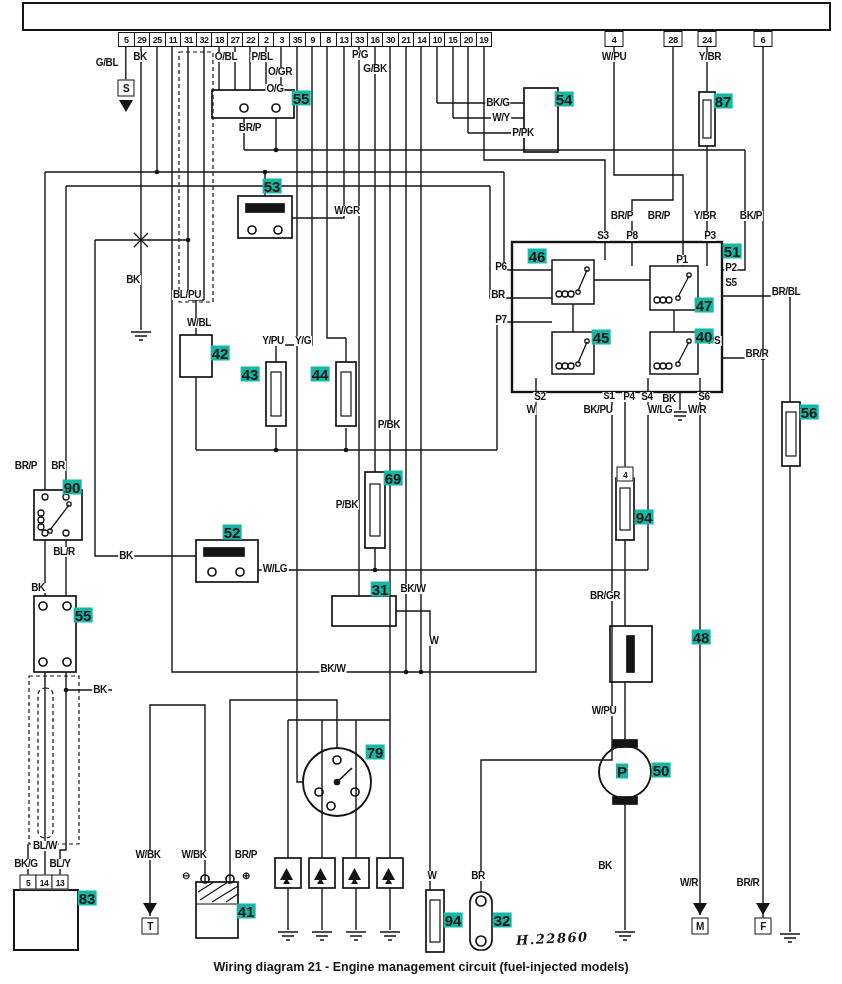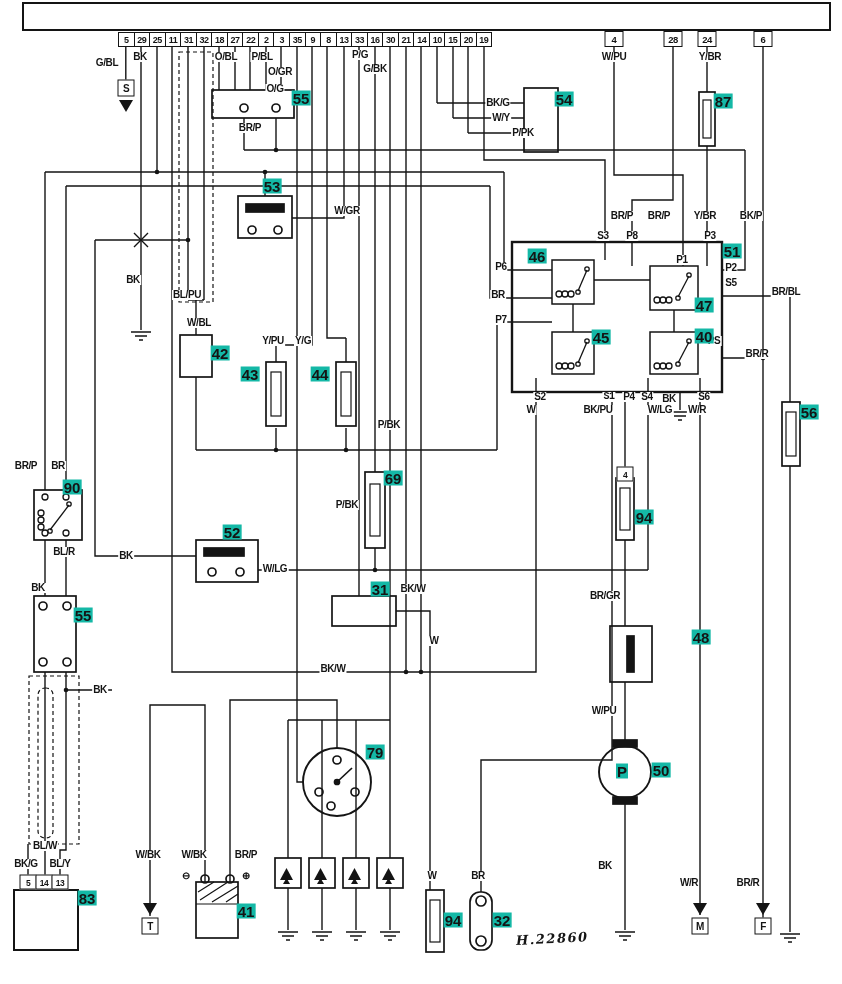--- a/index.html
+++ b/index.html
@@ -401,14 +401,15 @@
       <div class="tbox" style="left: 28px; top: 882px;">5</div>
       <div class="tbox" style="left: 44px; top: 882px;">14</div>
       <div class="tbox" style="left: 60px; top: 882px;">13</div>
       <div class="tbox" style="left: 625px; top: 474px;">4</div>
       <div class="tbox bl" style="left: 126px; top: 88px;">S</div>
       <div class="tbox bl" style="left: 150px; top: 926px;">T</div>
       <div class="tbox bl" style="left: 700px; top: 926px;">M</div>
       <div class="tbox bl" style="left: 763px; top: 926px;">F</div>
     </div>
 
+  <div class="caption">Wiring diagram 21 - Engine management circuit (fuel-injected models)</div>
   <div class="hand">H.22860</div>
 </div>
 
 </body></html>

